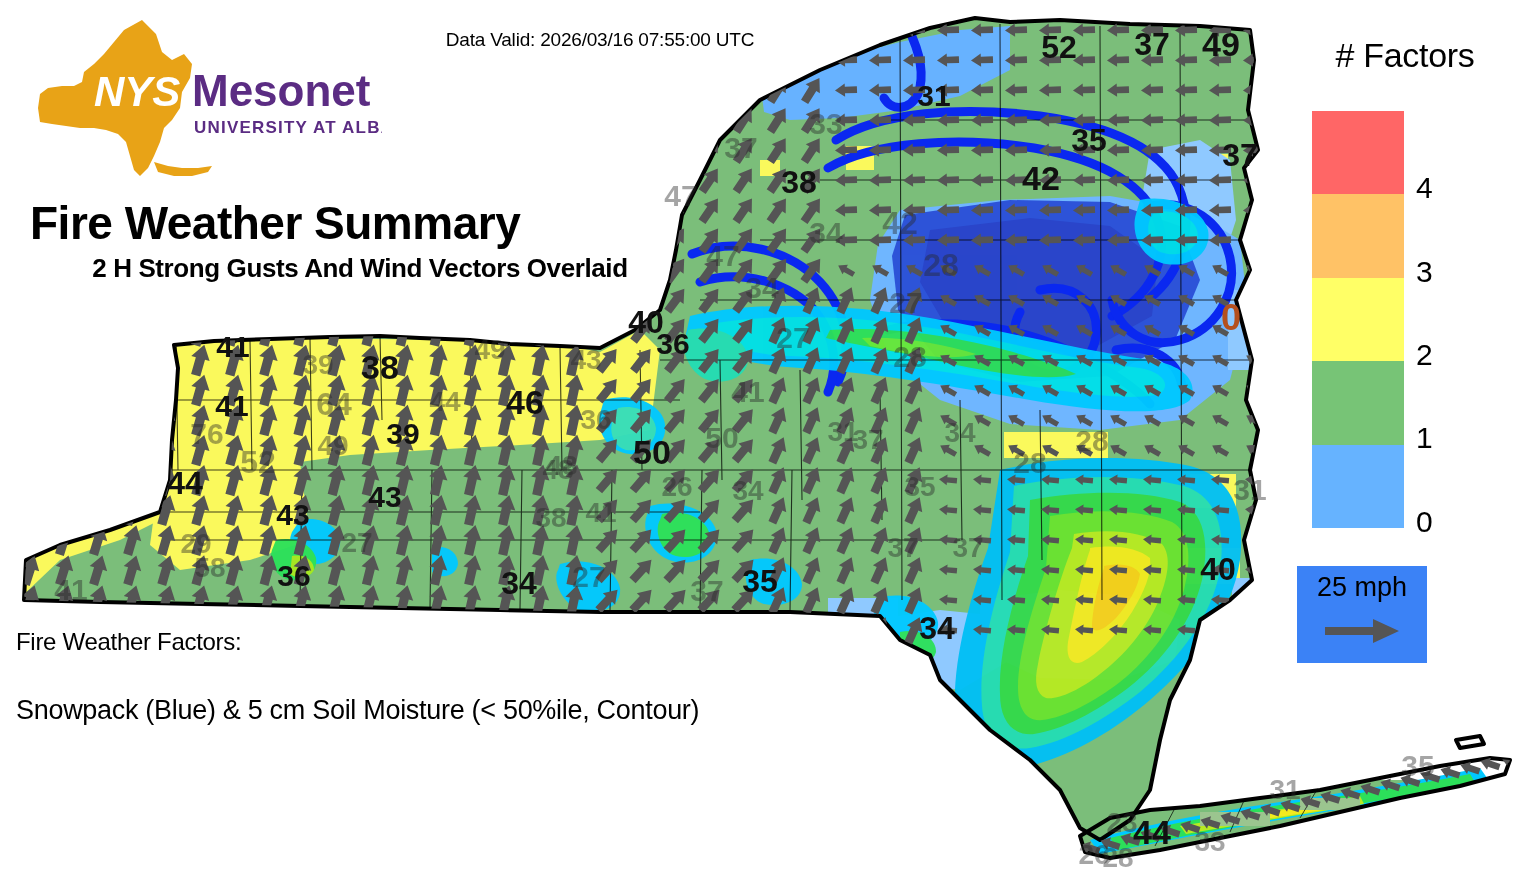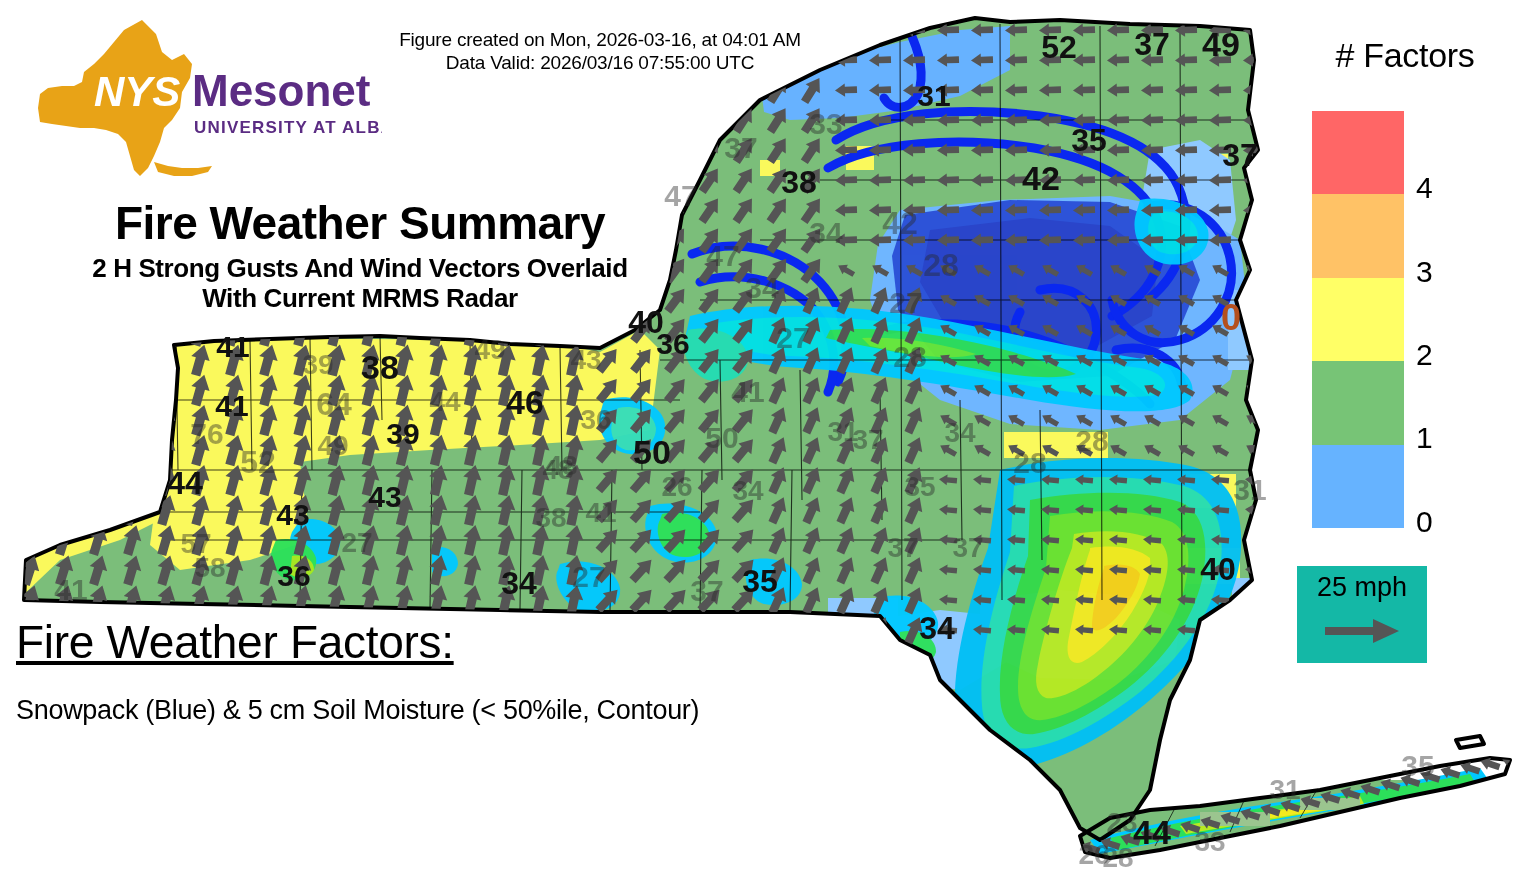--- a/index.html
+++ b/index.html
@@ -11,41 +11,41 @@
   
   #logo{left:22px;top:16px;width:360px;height:170px;}
   #logo svg{display:block;}
 
   
   #created{left:340px;top:28px;width:520px;text-align:center;
            font-size:19px;line-height:23px;letter-spacing:-0.2px;}
   #created div{white-space:nowrap;}
 
   
-  #title{left:30px;top:196px;width:660px;text-align:center;
+  #title{left:30px;top:196px;width:660px;text-align:left;
          font-size:46px;font-weight:bold;letter-spacing:-0.5px;}
   #subtitle{left:30px;top:253px;width:660px;text-align:center;
             font-size:26px;font-weight:bold;line-height:30px;letter-spacing:-0.4px;}
 
   
   #factors{left:16px;top:622px;width:900px;}
-  #factors .h{font-size:46px;line-height:40px;letter-spacing:-0.3px;text-decoration:underline;}
+  #factors .h{font-size:24px;line-height:40px;letter-spacing:-0.3px;}
   #factors .l{font-size:27px;line-height:45px;letter-spacing:-0.3px;white-space:nowrap;}
   #factors .gap{height:26px;}
   sup{font-size:0.62em;vertical-align:super;}
 
   
   #cbtitle{left:1290px;top:36px;width:230px;text-align:center;font-size:34px;letter-spacing:-0.3px;}
   #cbar{left:1312px;top:111px;width:92px;height:417px;}
   #cbar .band{width:100%;height:20%;}
   #cbticks{left:1416px;top:111px;width:60px;height:417px;}
   #cbticks span{position:absolute;font-size:30px;left:0;transform:translateY(-50%);}
 
   
-  #windlegend{left:1297px;top:566px;width:130px;height:97px;background:#14b8a6;}
+  #windlegend{left:1297px;top:566px;width:130px;height:97px;background:#3b82f6;}
   #windlegend .lbl{position:absolute;top:6px;left:0;width:100%;text-align:center;font-size:27px;}
   #windlegend .arrowbox{position:absolute;top:50px;left:0;width:100%;text-align:center;}
 
   
   #map{left:0;top:0;width:1536px;height:876px;}
   #map svg{display:block;}
 
   
   .gust{position:absolute;font-weight:bold;transform:translate(-50%,-50%);
         white-space:nowrap;pointer-events:none;}
@@ -1089,21 +1089,21 @@
     <div class="gust" style="left: 403px; top: 434px; font-size: 30px; color: rgb(17, 17, 17);">39</div>
     <div class="gust" style="left: 258px; top: 462px; font-size: 32px; color: rgba(40, 40, 40, 0.42);">52</div>
     <div class="gust" style="left: 333px; top: 446px; font-size: 28px; color: rgba(40, 40, 40, 0.42);">49</div>
     <div class="gust" style="left: 562px; top: 466px; font-size: 28px; color: rgba(40, 40, 40, 0.42);">48</div>
     <div class="gust" style="left: 652px; top: 452px; font-size: 34px; color: rgb(17, 17, 17);">50</div>
     <div class="gust" style="left: 722px; top: 438px; font-size: 30px; color: rgba(40, 40, 40, 0.42);">50</div>
     <div class="gust" style="left: 185px; top: 483px; font-size: 32px; color: rgb(17, 17, 17);">44</div>
     <div class="gust" style="left: 293px; top: 515px; font-size: 30px; color: rgb(17, 17, 17);">43</div>
     <div class="gust" style="left: 385px; top: 497px; font-size: 30px; color: rgb(17, 17, 17);">43</div>
     <div class="gust" style="left: 357px; top: 543px; font-size: 28px; color: rgba(40, 40, 40, 0.42);">27</div>
-    <div class="gust" style="left: 196px; top: 544px; font-size: 28px; color: rgba(40, 40, 40, 0.42);">57</div>
+    <div class="gust" style="left: 196px; top: 544px; font-size: 28px; color: rgba(40, 40, 40, 0.42);">29</div>
     <div class="gust" style="left: 210px; top: 568px; font-size: 28px; color: rgba(40, 40, 40, 0.42);">58</div>
     <div class="gust" style="left: 294px; top: 576px; font-size: 30px; color: rgb(17, 17, 17);">36</div>
     <div class="gust" style="left: 71px; top: 590px; font-size: 30px; color: rgba(40, 40, 40, 0.42);">41</div>
     <div class="gust" style="left: 646px; top: 322px; font-size: 32px; color: rgb(17, 17, 17);">40</div>
     <div class="gust" style="left: 673px; top: 344px; font-size: 30px; color: rgb(17, 17, 17);">36</div>
     <div class="gust" style="left: 793px; top: 338px; font-size: 30px; color: rgba(40, 40, 40, 0.42);">27</div>
     <div class="gust" style="left: 748px; top: 392px; font-size: 30px; color: rgba(40, 40, 40, 0.42);">41</div>
     <div class="gust" style="left: 677px; top: 487px; font-size: 28px; color: rgba(40, 40, 40, 0.42);">26</div>
     <div class="gust" style="left: 748px; top: 491px; font-size: 28px; color: rgba(40, 40, 40, 0.42);">34</div>
     <div class="gust" style="left: 551px; top: 518px; font-size: 28px; color: rgba(40, 40, 40, 0.42);">38</div>
@@ -1164,28 +1164,26 @@
 
     <path d="M 132,146 L 146,150 L 160,152 L 176,152 L 190,150 L 186,156
              L 170,160 L 152,160 L 136,156 Z" fill="#E8A317"></path>
     <text x="72" y="90" font-family="Liberation Sans, sans-serif" font-size="42" font-weight="bold" font-style="italic" fill="#FFFFFF">NYS</text>
     <text x="170" y="90" font-family="Liberation Sans, sans-serif" font-size="44" font-weight="bold" fill="#5B2C83">Mesonet</text>
     <text x="172" y="117" font-family="Liberation Sans, sans-serif" font-size="17" font-weight="bold" letter-spacing="1.2" fill="#5B2C83">UNIVERSITY AT ALBANY</text>
   </svg>
 </div>
 
 <div id="created" class="abs">
-  <div>Figure created on Mon, 2026-03-16, at 04:01 AM</div>
   <div>Data Valid: 2026/03/16 07:55:00 UTC</div>
 </div>
 
 <div id="title" class="abs">Fire Weather Summary</div>
 <div id="subtitle" class="abs">
   <div>2 H Strong Gusts And Wind Vectors Overlaid</div>
-  <div>With Current MRMS Radar</div>
 </div>
 
 <div id="factors" class="abs">
   <div class="h">Fire Weather Factors:</div>
   <div class="gap"></div>
   <div class="l">Snowpack (Blue) &amp; 5 cm Soil Moisture (&lt; 50%ile, Contour)</div>
 </div>
 
 <div id="cbtitle" class="abs"># Factors</div>
 <div id="cbar" class="abs">

